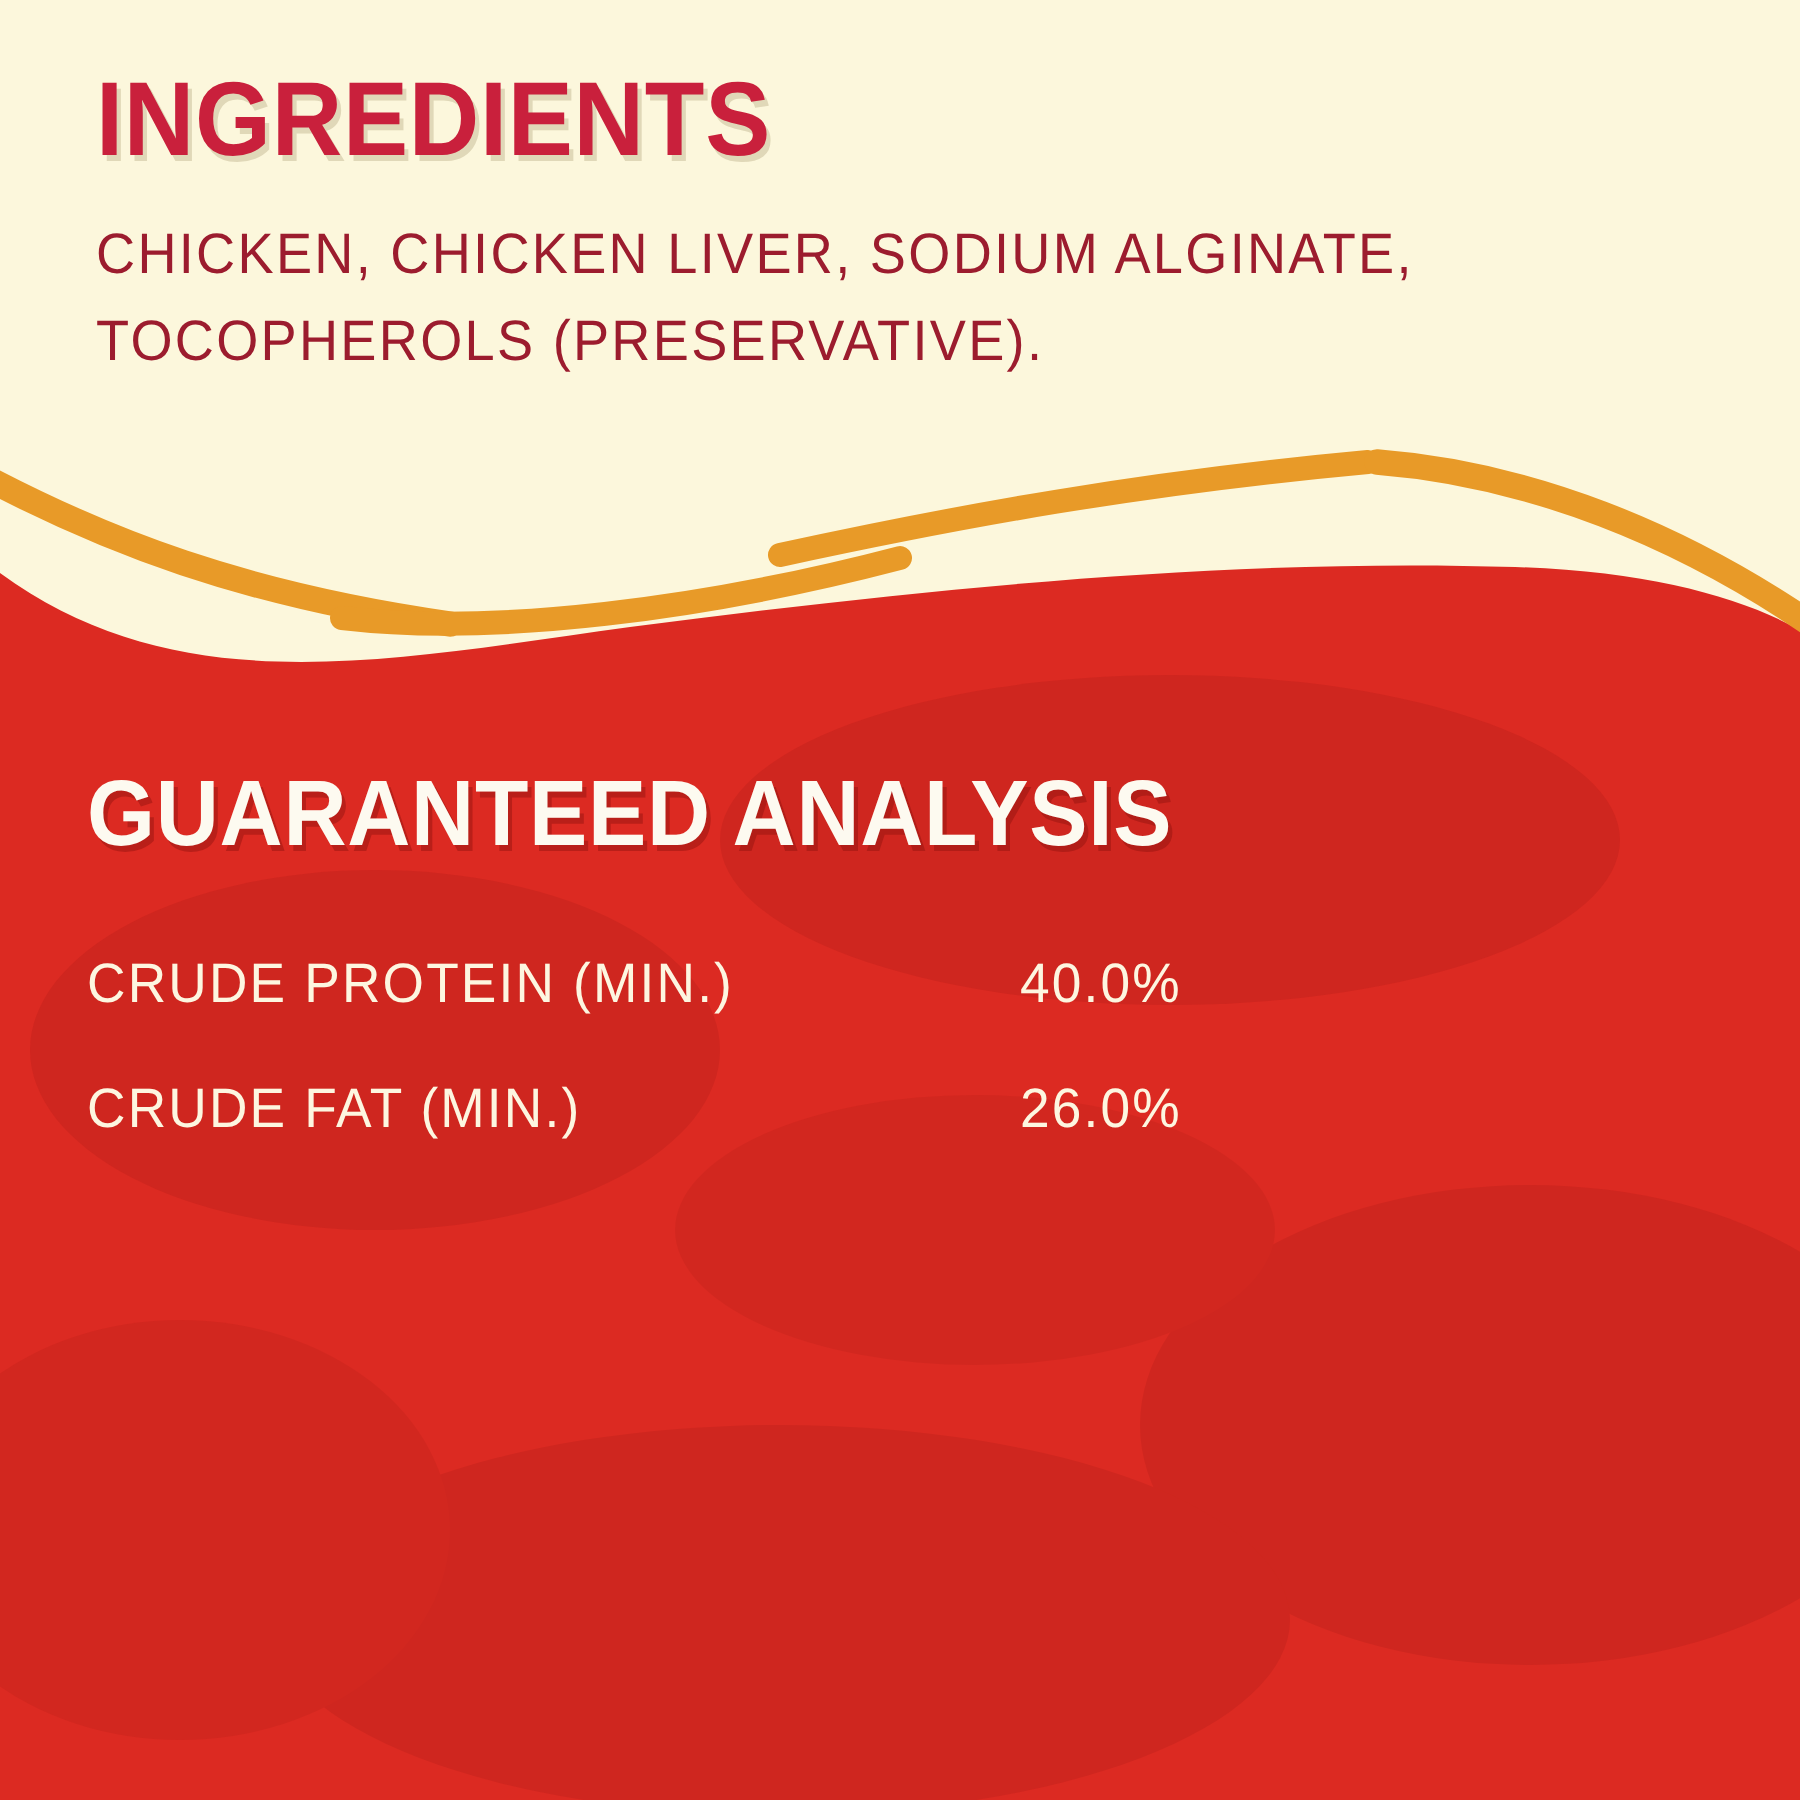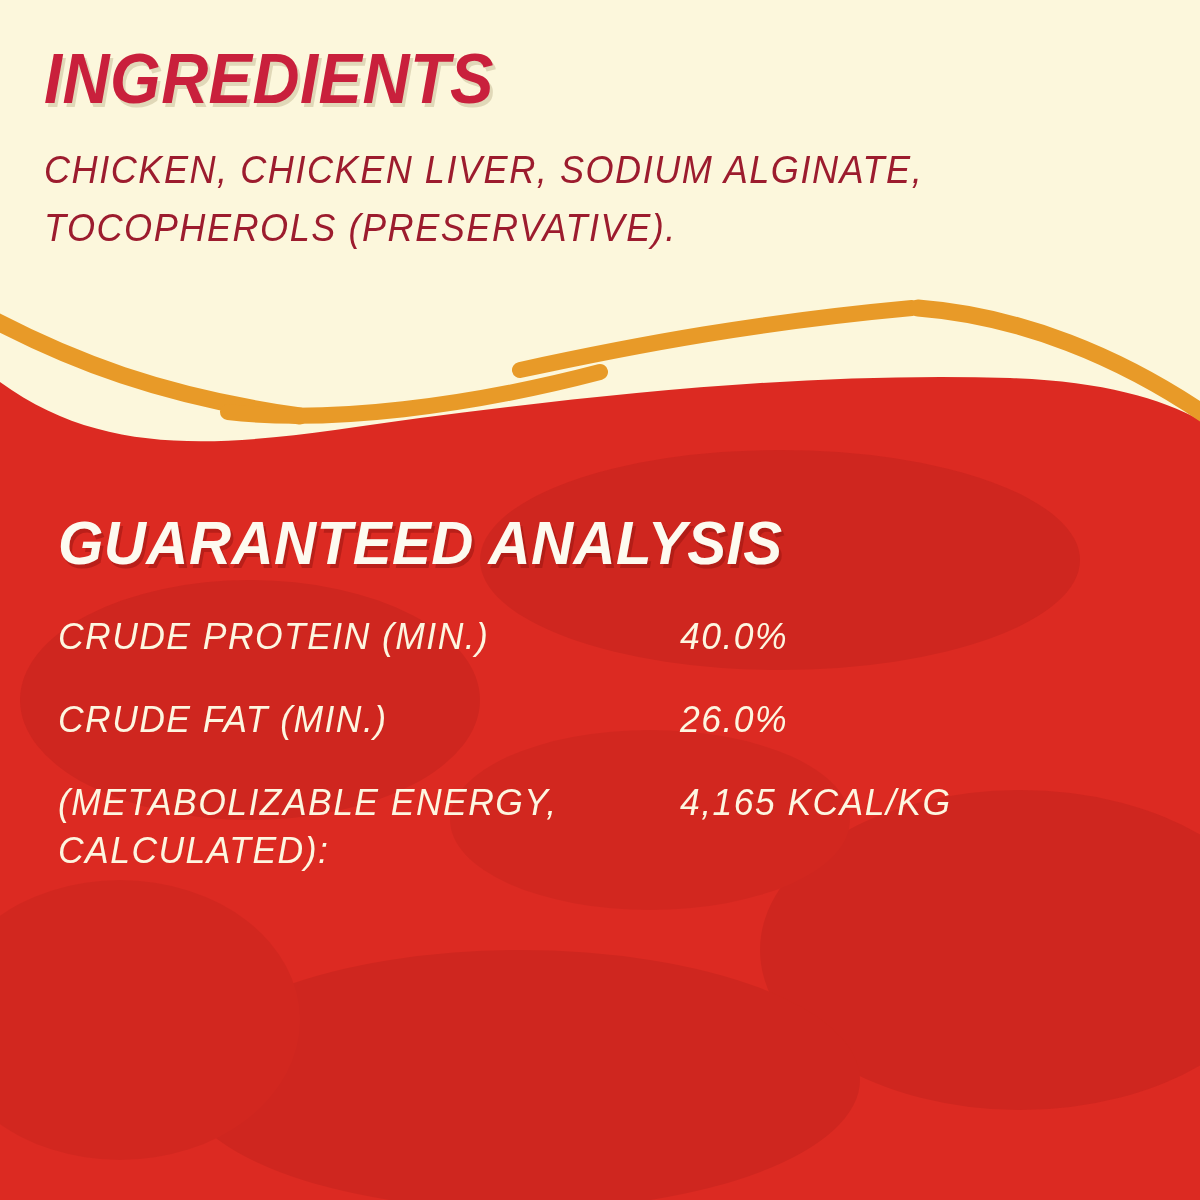--- a/index.html
+++ b/index.html
@@ -39,24 +39,23 @@
   }
 
   
   .content {
     position: relative;
     z-index: 5;
   }
 
   .ingredients-block {
     position: absolute;
-    left: 44px;
+    left: 64px;
     top: 44px;
     width: 1100px;
-    font-style: italic;
   }
 
   .ingredients-title {
     font-family: "Liberation Sans", sans-serif;
     font-weight: 700;
     font-size: 70px;
     line-height: 1.0;
     letter-spacing: 0.5px;
     color: #c9203c;
     transform: scaleX(0.93);
@@ -77,39 +76,38 @@
     transform: scaleX(0.95);
     transform-origin: left top;
     width: 1180px;
   }
 
   .ga-block {
     position: absolute;
     left: 58px;
     top: 512px;
     width: 1090px;
-    font-style: italic;
   }
 
   .ga-title {
     font-family: "Liberation Sans", sans-serif;
     font-weight: 700;
     font-size: 62px;
     line-height: 1.0;
     letter-spacing: 0.5px;
     color: #fdfaf0;
     transform: scaleX(0.94);
     transform-origin: left center;
     text-shadow: 3px 4px 0 rgba(150, 20, 16, 0.50);
     margin: 0;
     white-space: nowrap;
   }
 
   .ga-table {
-    margin-top: 39px;
+    margin-top: 58px;
     width: 1040px;
     border-collapse: collapse;
   }
   .ga-table tr {
     vertical-align: top;
   }
   .ga-label,
   .ga-value {
     font-family: "Liberation Sans Narrow", "Liberation Sans", sans-serif;
     font-weight: 400;
@@ -188,23 +186,18 @@
       <table class="ga-table">
         <tbody>
           <tr>
             <td class="ga-label">CRUDE PROTEIN (MIN.)</td>
             <td class="ga-value">40.0%</td>
           </tr>
           <tr>
             <td class="ga-label">CRUDE FAT (MIN.)</td>
             <td class="ga-value">26.0%</td>
           </tr>
-          <tr>
-            <td class="ga-label">(METABOLIZABLE ENERGY,
-CALCULATED):</td>
-            <td class="ga-value">4,165 KCAL/KG</td>
-          </tr>
         </tbody>
       </table>
     </div>
 
   </div>
 </div>
 
 </body></html>

